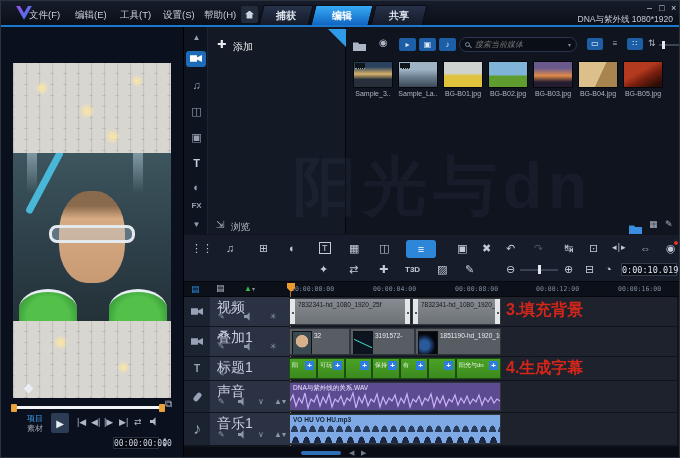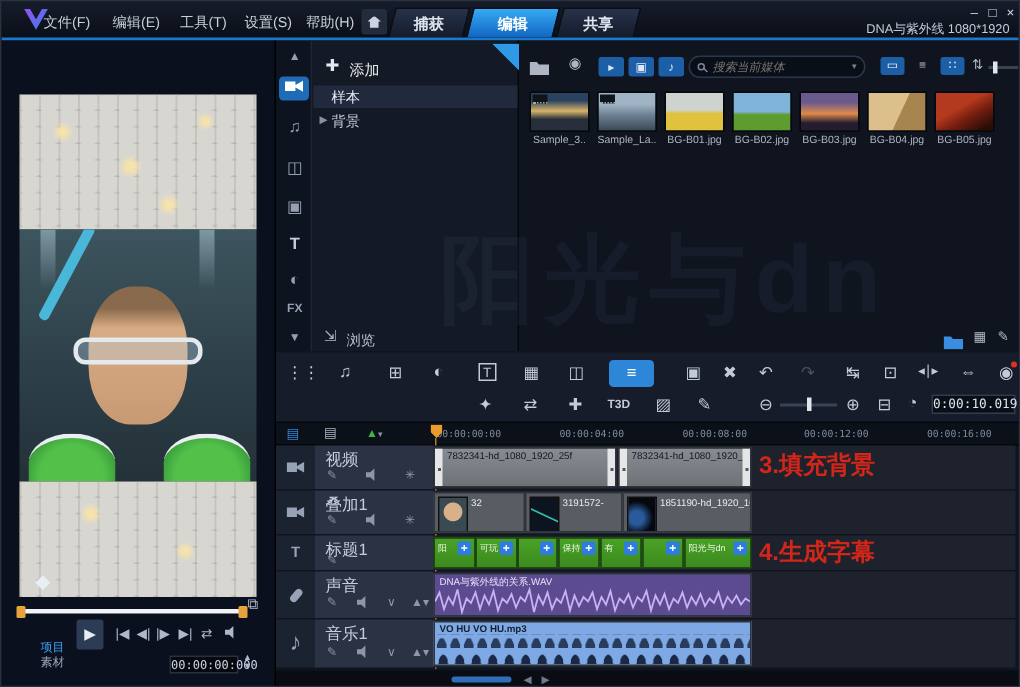--- a/index.html
+++ b/index.html
@@ -44,21 +44,21 @@
         background:linear-gradient(#8a6a4c 0 16%,#d7ab83 30%,#c89a74 100%);}
   .goggles{left:36px;top:72px;width:86px;height:18px;border:3px solid #e4e9ee;border-radius:8px;
            background:rgba(185,210,228,.35);}
   .tube{left:28px;top:-6px;width:7px;height:70px;background:#49b7d8;transform:rotate(28deg);border-radius:3px;}
   .beaker{bottom:-8px;width:58px;height:40px;border-radius:50% 50% 0 0;
           background:radial-gradient(circle at 50% 70%,#53c04a 55%,#2f8f33 90%);
           border-top:3px solid #e8eef2;}
   .marker-diamond{width:7px;height:7px;background:#e9edf4;transform:rotate(45deg);}
   .scrub-track{left:12px;top:405px;width:150px;height:3px;background:#f2f4f7;border-radius:2px;}
   .scrub-handle{top:403px;width:6px;height:8px;background:#e8a33c;border-radius:1px;}
-  .pv-lbl{font-size:8px;margin-top:13px;}
+  .pv-lbl{font-size:8px;}
   .playbtn{left:50px;top:412px;width:18px;height:20px;background:#2c3c55;border-radius:2px;
            display:flex;align-items:center;justify-content:center;color:#e8edf4;font-size:10px;}
   .trans{top:416px;font-size:9px;color:#aeb8c8;}
   .shp-spk{display:inline-block;width:9px;height:9px;background:currentColor;
            clip-path:polygon(0 32%,32% 32%,62% 4%,62% 96%,32% 68%,0 68%);}
   .tc-box{left:112px;top:436px;width:46px;height:12px;background:#060910;border:1px solid #283140;
           color:#c9d2e0;font-size:8px;text-align:center;line-height:11px;font-family:"DejaVu Sans Mono",monospace;}
   .spin{left:161px;top:435px;font-size:6px;color:#aeb8c8;line-height:6px;}
 
   
@@ -103,21 +103,21 @@
              color:#fff;text-align:center;line-height:18px;font-size:11px;}
   .dur-box{left:620px;top:262px;width:56px;height:13px;background:#0a0e16;border:1px solid #333d4e;
            color:#dfe5f0;font-size:8.5px;text-align:center;line-height:12px;font-family:"DejaVu Sans Mono",monospace;}
   .ruler{left:183px;top:281px;width:497px;height:15px;background:#0c1018;border-bottom:1px solid #05070c;}
   .rlbl{top:284px;font-size:6.5px;color:#7f8ba0;font-family:"DejaVu Sans Mono",monospace;}
   .playhead-mark{left:286px;top:282px;width:8px;height:9px;background:#eb9b2d;
                  clip-path:polygon(0 0,100% 0,100% 55%,50% 100%,0 55%);}
   .playhead-line{left:289px;top:291px;width:1px;height:154px;background:rgba(235,155,45,.75);}
   .trow-icon{left:183px;width:26px;background:#1b2230;display:flex;align-items:center;justify-content:center;color:#97a2b6;}
   .trow-head{left:209px;width:79px;background:#2b3244;}
-  .tname{position:absolute;left:7px;top:2px;font-size:11px;color:#c6cedd;}
+  .tname{position:absolute;left:7px;top:2px;font-size:14px;color:#c6cedd;}
   .thico{position:absolute;font-size:8px;color:#8d97ab;}
   .trow-band{left:288px;width:388px;background:#1d222c;}
   .shp-cam{width:12px;height:9px;background:currentColor;
            clip-path:polygon(0 15%,58% 15%,58% 40%,100% 10%,100% 90%,58% 60%,58% 85%,0 85%);}
   .shp-mic{width:5px;height:10px;background:currentColor;border-radius:3px;transform:rotate(40deg);}
   .clip{position:absolute;overflow:hidden;border:1px solid #30353c;}
   .vclip{background:linear-gradient(#878c92,#6d7277);}
   .vclip .lbl{position:absolute;left:8px;top:2px;font-size:6.5px;color:#15181d;white-space:nowrap;}
   .handle{position:absolute;top:0;bottom:0;width:5px;background:#e5e6e8;}
   .handle::after{content:"";position:absolute;left:1.5px;top:50%;width:2px;height:2px;background:#555;}
@@ -217,27 +217,20 @@
   <span class="abs navico" style="top:130px">▣</span>
   <span class="abs navico" style="top:156px;font-weight:bold;color:#c6cedd">T</span>
   <span class="abs navico" style="top:180px">◐</span>
   <span class="abs navico" style="top:200px;font-size:8px;font-weight:bold">FX</span>
   <span class="abs navico" style="top:219px;font-size:8px">▼</span>
 
   <div class="abs liblist"></div>
   <span class="abs ico" style="left:216px;top:38px;font-size:11px;color:#e4e9f1">✚</span>
   <span class="abs nowrap" style="left:232px;top:39px;font-size:10px;color:#e8e8e8">添加</span>
   <div class="abs flag"></div>
-  <div class="abs" style="left:208px;top:56px;width:136px;height:15px;background:#202a3c">
-    <span style="position:absolute;left:12px;top:2px;font-size:9.5px;color:#e8eef8">样本</span>
-  </div>
-  <div class="abs" style="left:208px;top:72px;width:136px;height:15px">
-    <span style="position:absolute;left:4px;top:3px;font-size:7px;color:#8892a4">▶</span>
-    <span style="position:absolute;left:12px;top:2px;font-size:9.5px;color:#c2c9d6">背景</span>
-  </div>
   <span class="abs ico" style="left:215px;top:219px;font-size:10px">⇲</span>
   <span class="abs nowrap" style="left:230px;top:220px;font-size:9.5px;color:#b9c0cc">浏览</span>
 
   <div class="abs libmain"></div>
   <span class="abs ico" style="left:352px;top:37px"><span class="shp-folder" style="display:inline-block"></span></span>
   <span class="abs ico" style="left:378px;top:37px;font-size:10px">◉</span>
   <div class="abs filterbtn" style="left:398px">▸</div>
   <div class="abs filterbtn" style="left:418px">▣</div>
   <div class="abs filterbtn" style="left:438px">♪</div>
   <div class="abs searchbox">

